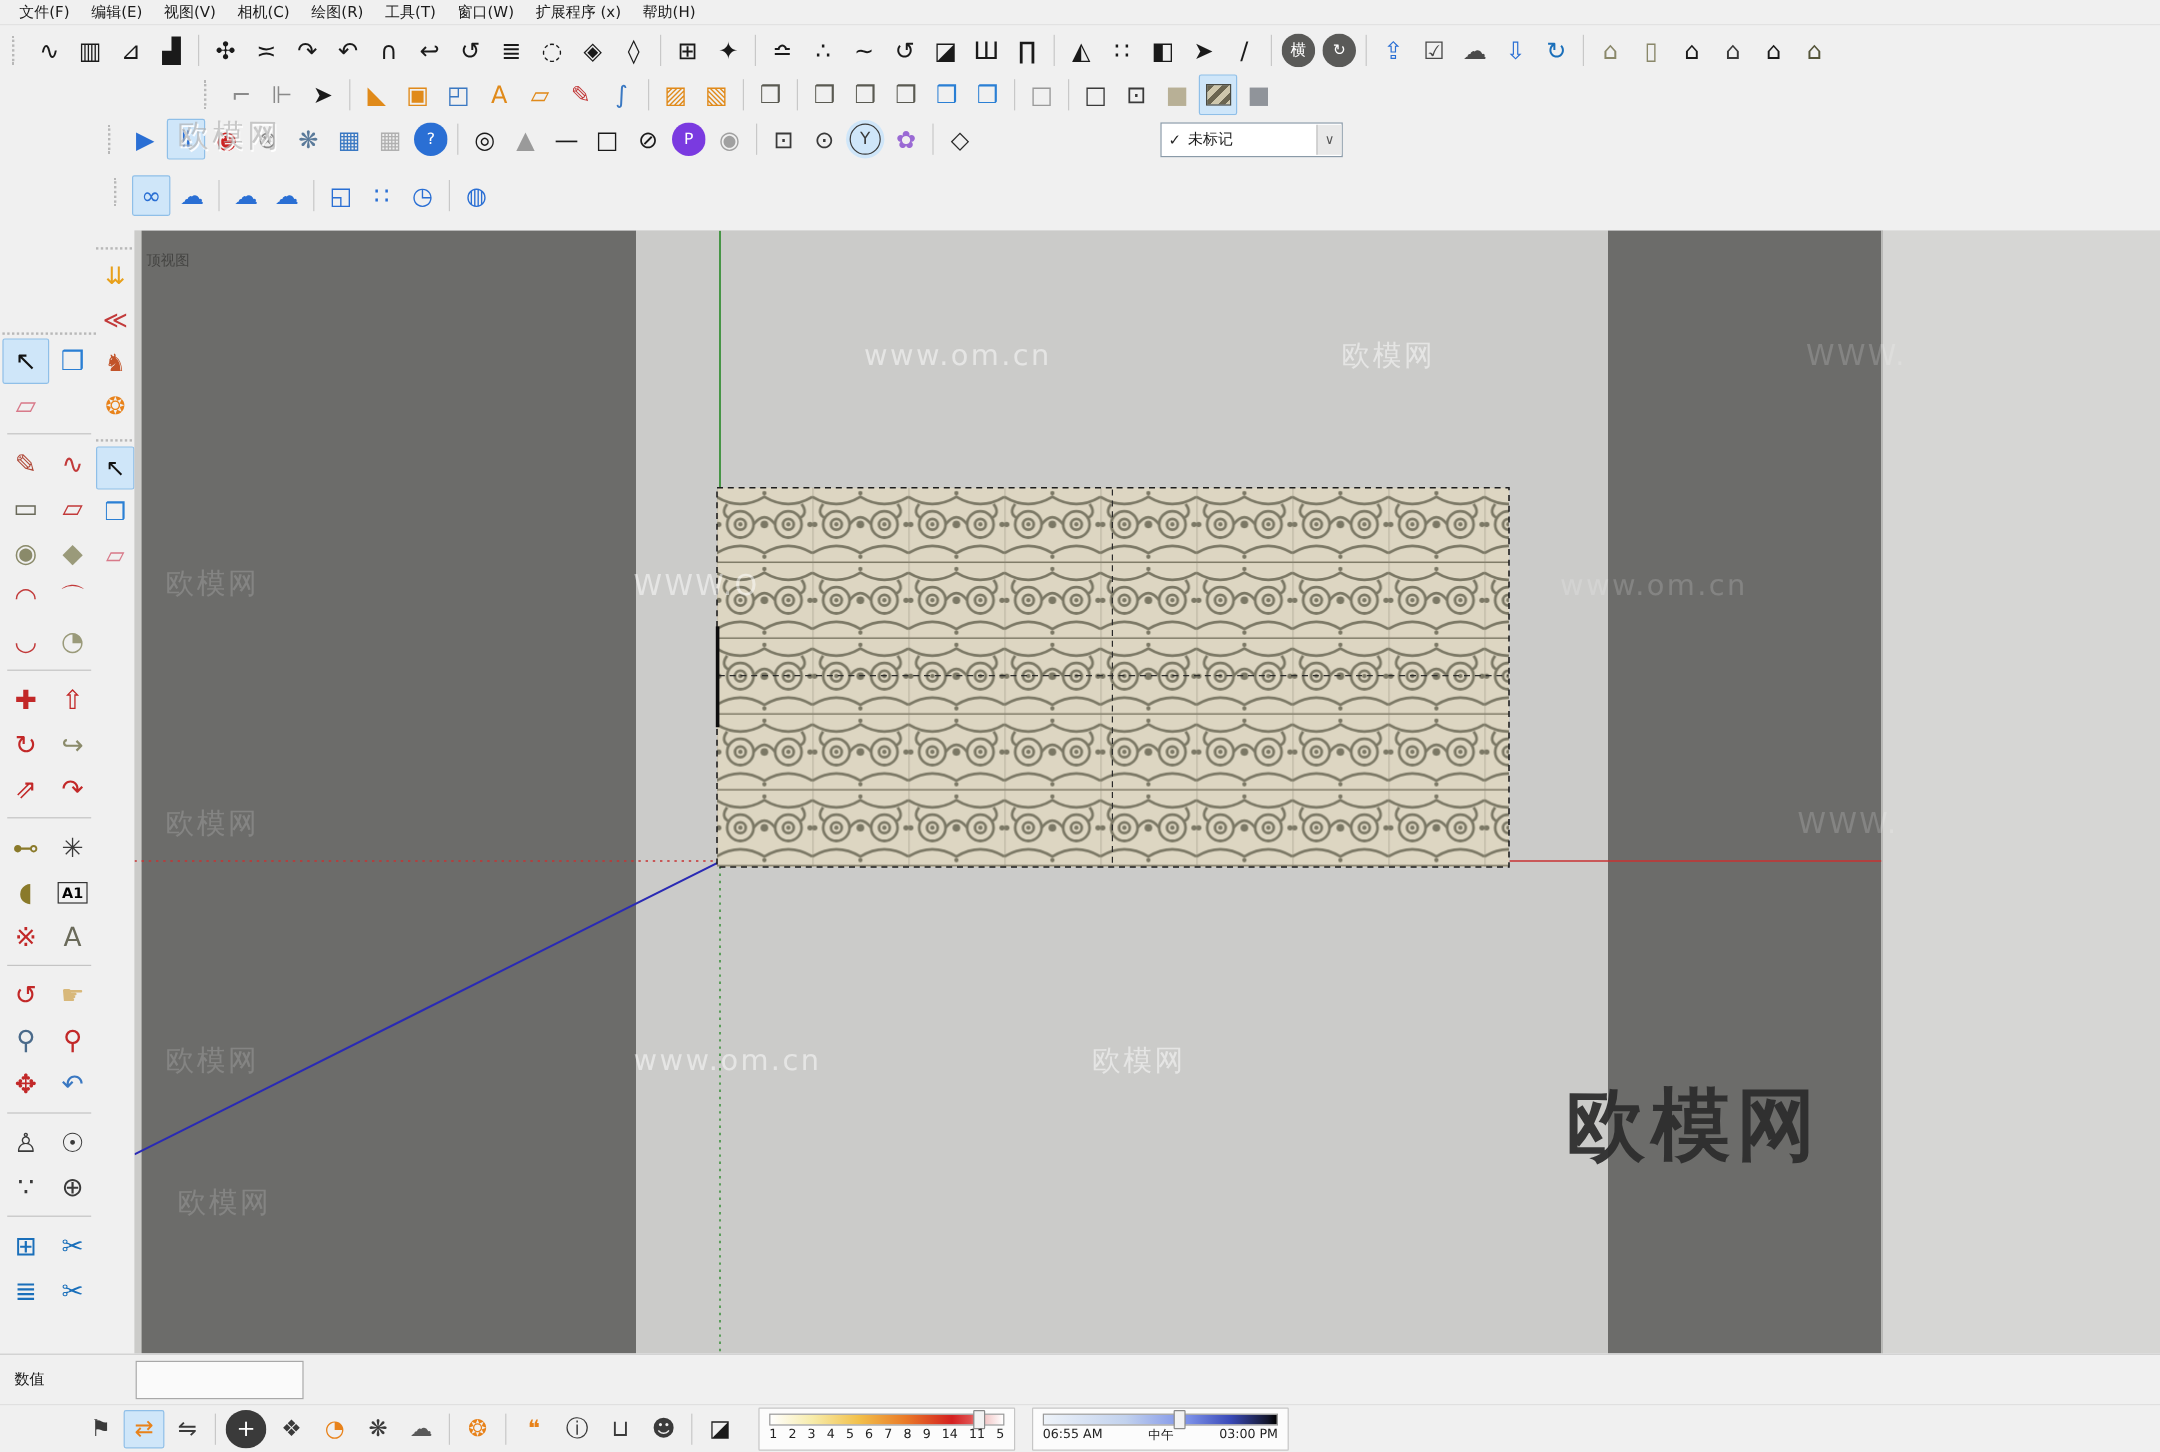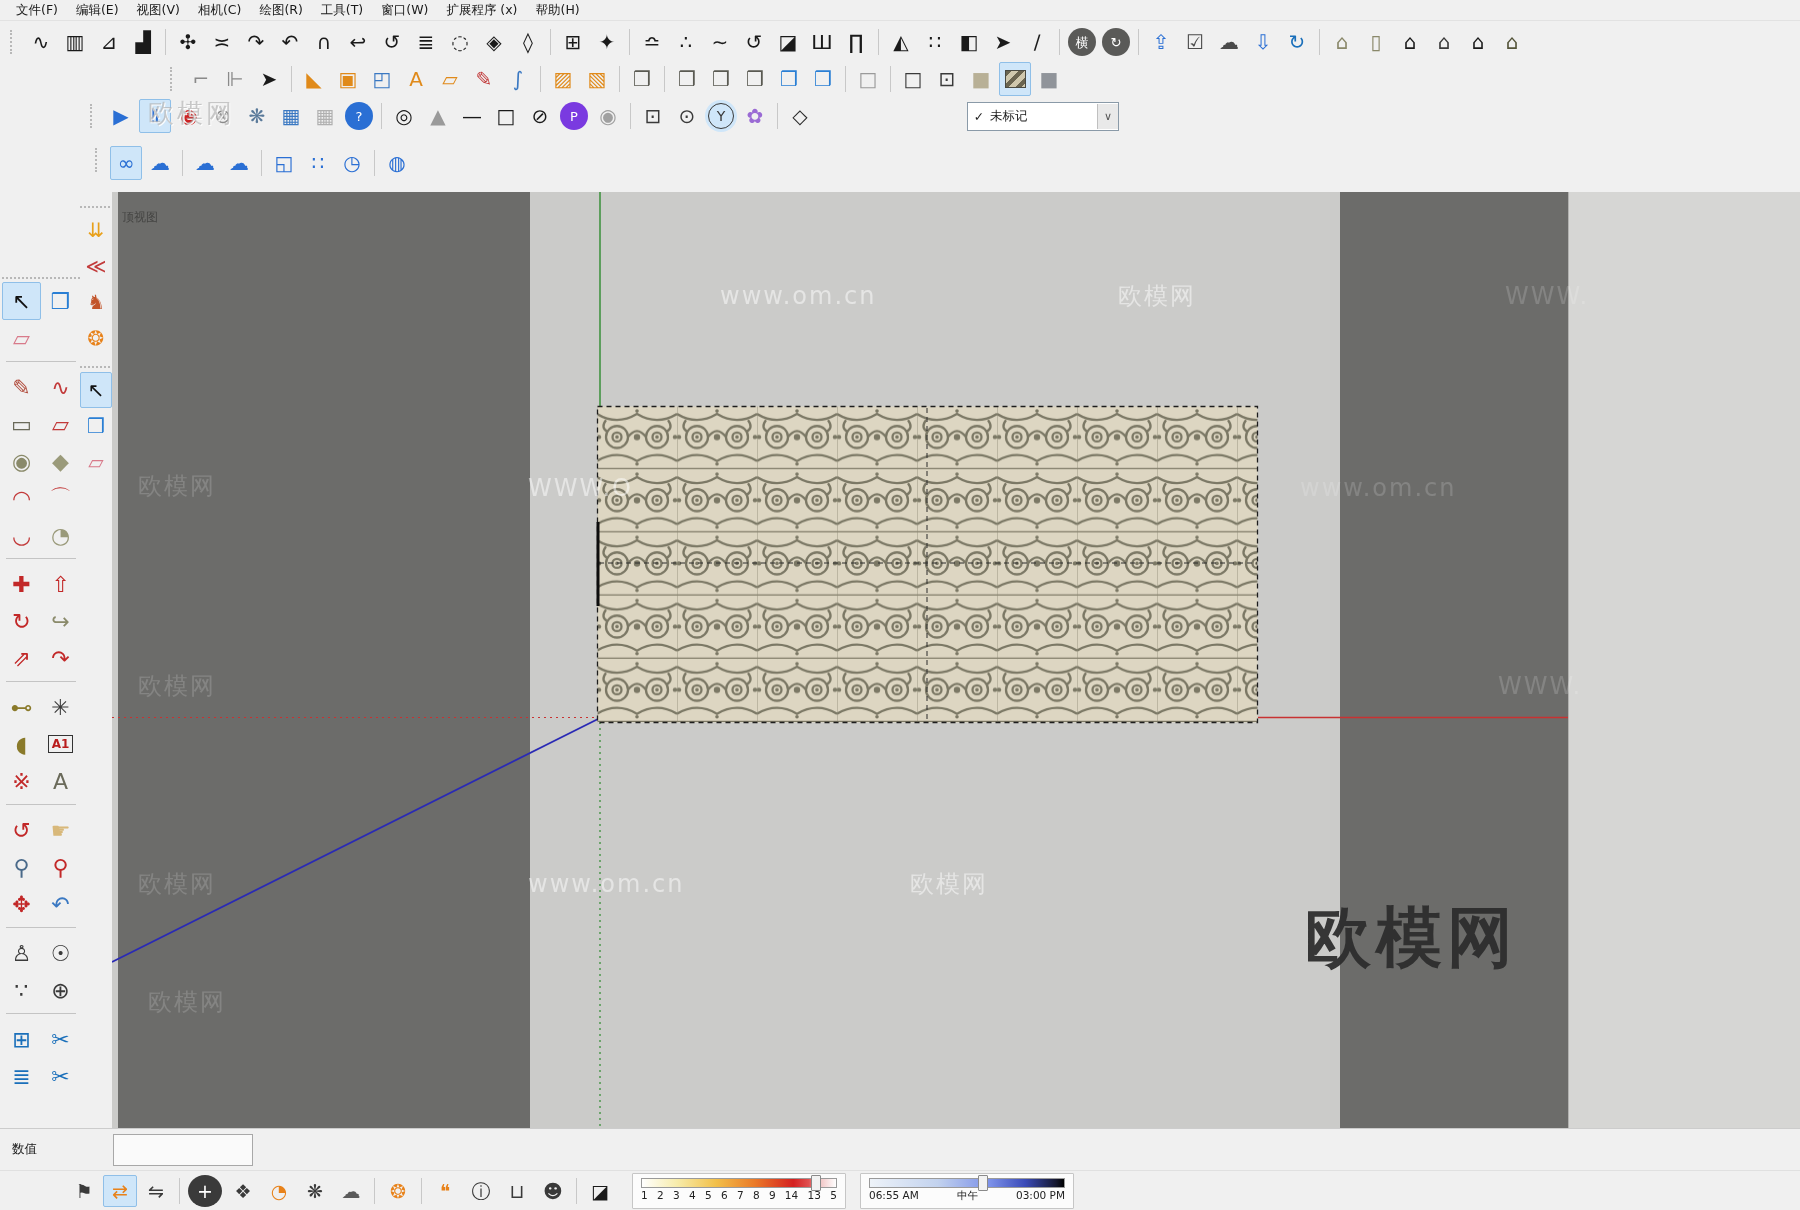--- a/index.html
+++ b/index.html
@@ -293,21 +293,21 @@
         <div class="pal-cell" style="color: rgb(194, 40, 40);">⇗</div>
         <div class="pal-cell" style="color: rgb(194, 40, 40);">↷</div>
       </div>
       <div class="pal-div"></div>
       <div class="pal-row">
         <div class="pal-cell" style="color: rgb(138, 122, 42);">⊷</div>
         <div class="pal-cell" style="color: rgb(58, 58, 58);">✳</div>
       </div>
       <div class="pal-row">
         <div class="pal-cell" style="color: rgb(138, 122, 42);">◖</div>
-        <div class="pal-cell framed" style="color: #b91c1c;">
+        <div class="pal-cell framed" style="color: #000000;">
           <span>A1</span>
         </div>
       </div>
       <div class="pal-row">
         <div class="pal-cell" style="color: rgb(194, 40, 40);">※</div>
         <div class="pal-cell" style="color: rgb(106, 106, 90);">A</div>
       </div>
       <div class="pal-div"></div>
       <div class="pal-row">
         <div class="pal-cell" style="color: rgb(194, 40, 40);">↺</div>
@@ -450,21 +450,21 @@
         <span>1</span>
         <span>2</span>
         <span>3</span>
         <span>4</span>
         <span>5</span>
         <span>6</span>
         <span>7</span>
         <span>8</span>
         <span>9</span>
         <span>14</span>
-        <span>13</span>
+        <span>11</span>
         <span>5</span>
       </div>
   </div>
   <div class="slider-panel">
     <div id="time-bar" class="slider-bar"></div>
     <div class="slider-handle" id="time-handle" style="left: calc(57% - 4px);"></div>
     <div class="time-row">
       <span>06:55 AM</span>
       <span>中午</span>
       <span>03:00 PM</span>

